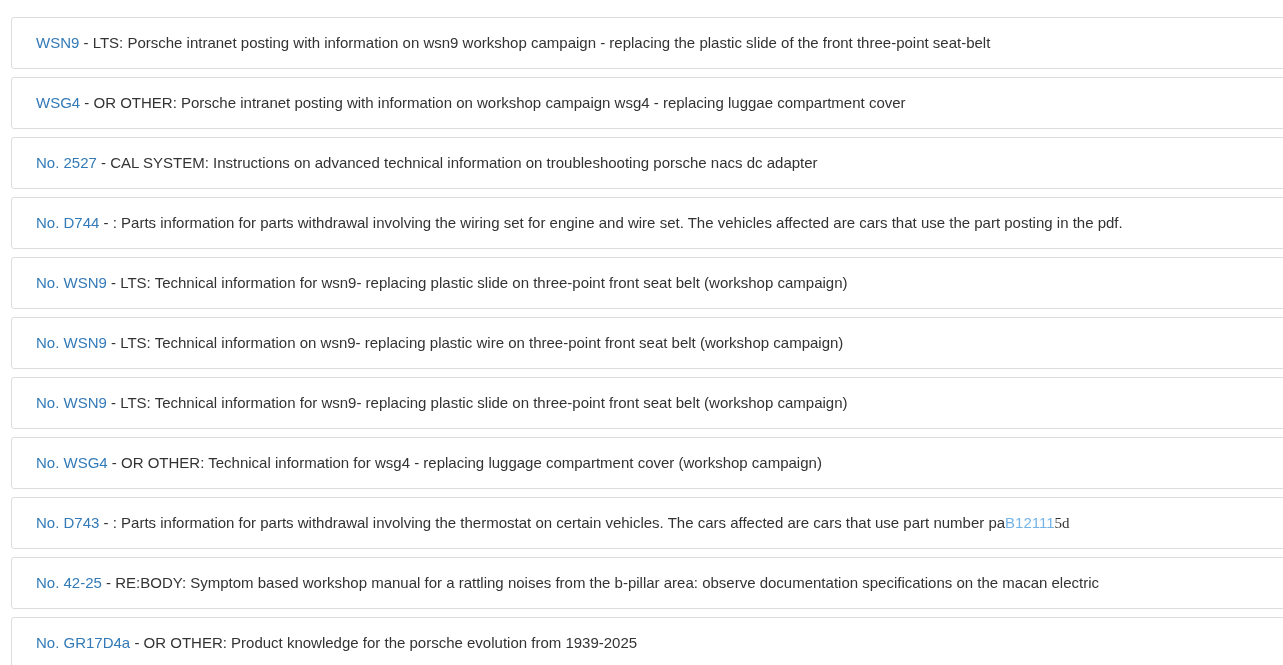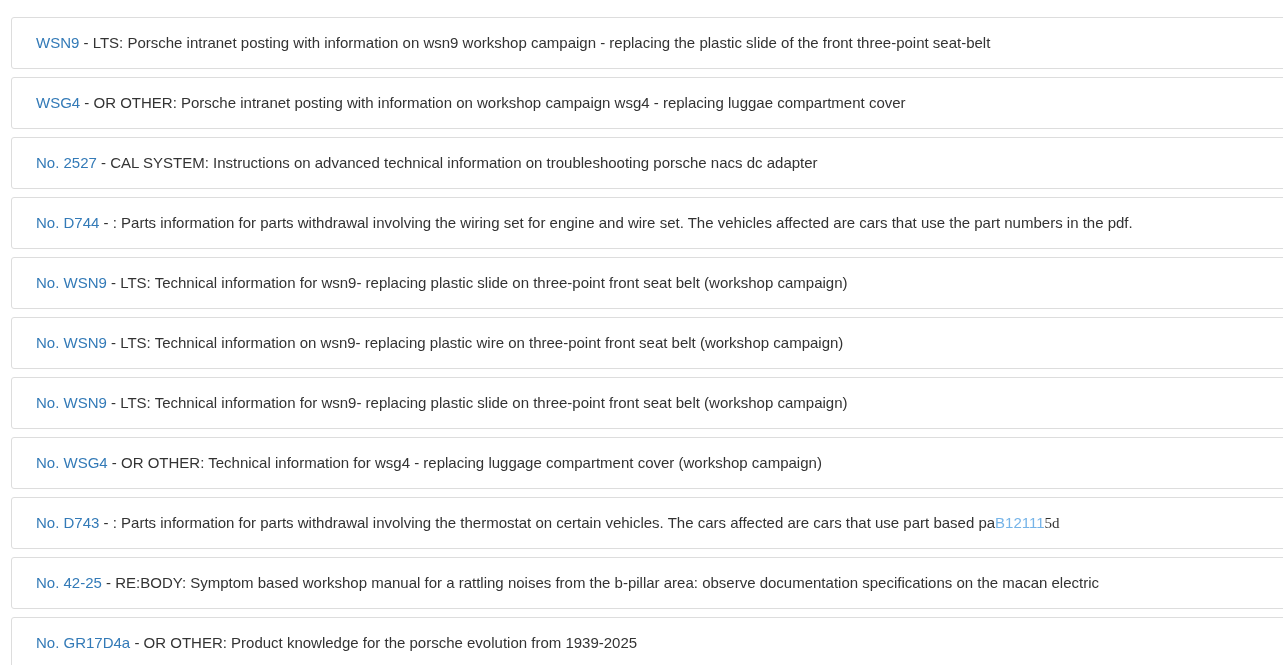--- a/index.html
+++ b/index.html
@@ -52,28 +52,28 @@
 </head>
 <body>
 
 <div class="results-list" id="results">
   <div class="result-row"><a class="doc-link" href="#">WSN9</a><span class="result-text"> - LTS: Porsche intranet posting with information on wsn9 workshop campaign - replacing the plastic slide of the front three-point seat-belt</span><a class="hl-link" href="#"></a><span class="result-suffix"></span></div>
 
   <div class="result-row"><a class="doc-link" href="#">WSG4</a><span class="result-text"> - OR OTHER: Porsche intranet posting with information on workshop campaign wsg4 - replacing luggae compartment cover</span><a class="hl-link" href="#"></a><span class="result-suffix"></span></div>
 
   <div class="result-row"><a class="doc-link" href="#">No. 2527</a><span class="result-text"> - CAL SYSTEM: Instructions on advanced technical information on troubleshooting porsche nacs dc adapter</span><a class="hl-link" href="#"></a><span class="result-suffix"></span></div>
 
-  <div class="result-row"><a class="doc-link" href="#">No. D744</a><span class="result-text"> - : Parts information for parts withdrawal involving the wiring set for engine and wire set. The vehicles affected are cars that use the part numbers in the pdf.</span><a class="hl-link" href="#"></a><span class="result-suffix"></span></div>
+  <div class="result-row"><a class="doc-link" href="#">No. D744</a><span class="result-text"> - : Parts information for parts withdrawal involving the wiring set for engine and wire set. The vehicles affected are cars that use the part posting in the pdf.</span><a class="hl-link" href="#"></a><span class="result-suffix"></span></div>
 
   <div class="result-row"><a class="doc-link" href="#">No. WSN9</a><span class="result-text"> - LTS: Technical information for wsn9- replacing plastic slide on three-point front seat belt (workshop campaign)</span><a class="hl-link" href="#"></a><span class="result-suffix"></span></div>
 
   <div class="result-row"><a class="doc-link" href="#">No. WSN9</a><span class="result-text"> - LTS: Technical information on wsn9- replacing plastic wire on three-point front seat belt (workshop campaign)</span><a class="hl-link" href="#"></a><span class="result-suffix"></span></div>
 
   <div class="result-row"><a class="doc-link" href="#">No. WSN9</a><span class="result-text"> - LTS: Technical information for wsn9- replacing plastic slide on three-point front seat belt (workshop campaign)</span><a class="hl-link" href="#"></a><span class="result-suffix"></span></div>
 
   <div class="result-row"><a class="doc-link" href="#">No. WSG4</a><span class="result-text"> - OR OTHER: Technical information for wsg4 - replacing luggage compartment cover (workshop campaign)</span><a class="hl-link" href="#"></a><span class="result-suffix"></span></div>
 
-  <div class="result-row"><a class="doc-link" href="#">No. D743</a><span class="result-text"> - : Parts information for parts withdrawal involving the thermostat on certain vehicles. The cars affected are cars that use part based pa</span><a class="hl-link" href="#">B12111</a><span class="result-suffix">5d</span></div>
+  <div class="result-row"><a class="doc-link" href="#">No. D743</a><span class="result-text"> - : Parts information for parts withdrawal involving the thermostat on certain vehicles. The cars affected are cars that use part number pa</span><a class="hl-link" href="#">B12111</a><span class="result-suffix">5d</span></div>
 
   <div class="result-row"><a class="doc-link" href="#">No. 42-25</a><span class="result-text"> - RE:BODY: Symptom based workshop manual for a rattling noises from the b-pillar area: observe documentation specifications on the macan electric</span><a class="hl-link" href="#"></a><span class="result-suffix"></span></div>
 
   <div class="result-row"><a class="doc-link" href="#">No. GR17D4a</a><span class="result-text"> - OR OTHER: Product knowledge for the porsche evolution from 1939-2025</span><a class="hl-link" href="#"></a><span class="result-suffix"></span></div>
 </div>
 
 </body></html>

